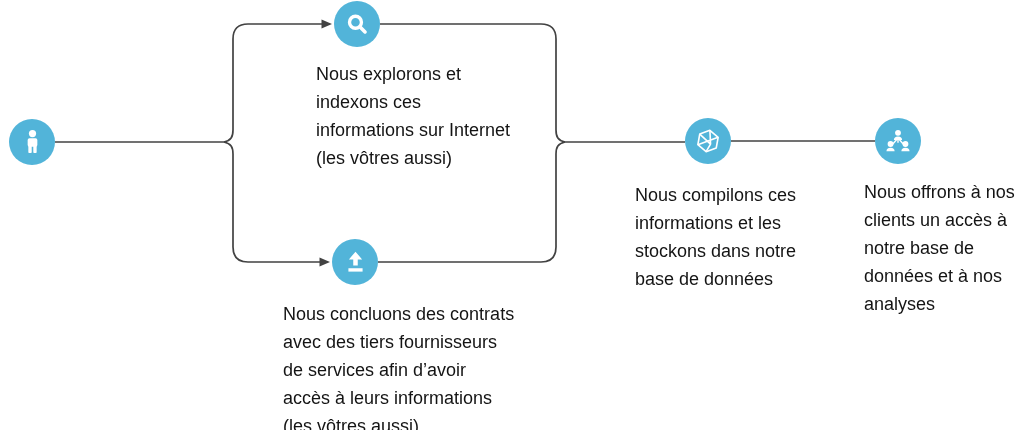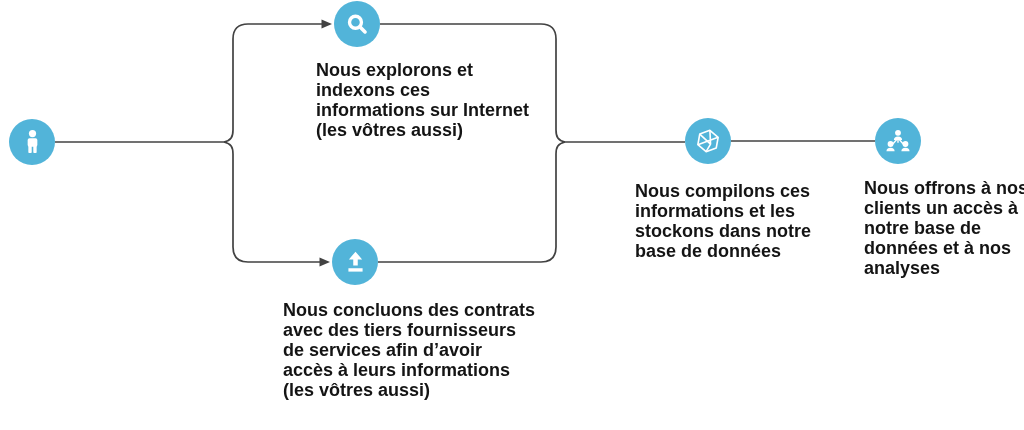--- a/index.html
+++ b/index.html
@@ -16,24 +16,23 @@
   .connectors path{fill:none;stroke:var(--connector);stroke-width:1.7;}
   .connectors polygon{fill:var(--connector);stroke:none;}
   .node-circle{
     position:absolute;width:46px;height:46px;border-radius:50%;
     background:var(--node-fill);
     display:flex;align-items:center;justify-content:center;
   }
   .node-circle svg{display:block;}
   .label{
     position:absolute;
-    font-size:18px;line-height:20px;
+    font-size:18px;line-height:28px;
     white-space:pre;color:var(--text);
     letter-spacing:0;
-    font-weight:bold;
   }
   .pos-person{left:9px;top:119px;}
   .pos-search{left:334px;top:1px;}
   .pos-upload{left:332px;top:239px;}
   .pos-hexagon{left:685px;top:118px;}
   .pos-org{left:875px;top:118px;}
   .lbl-1{left:17px;top:190px;}
   .lbl-2{left:316px;top:60px;}
   .lbl-3{left:283px;top:300px;}
   .lbl-4{left:635px;top:181px;}

